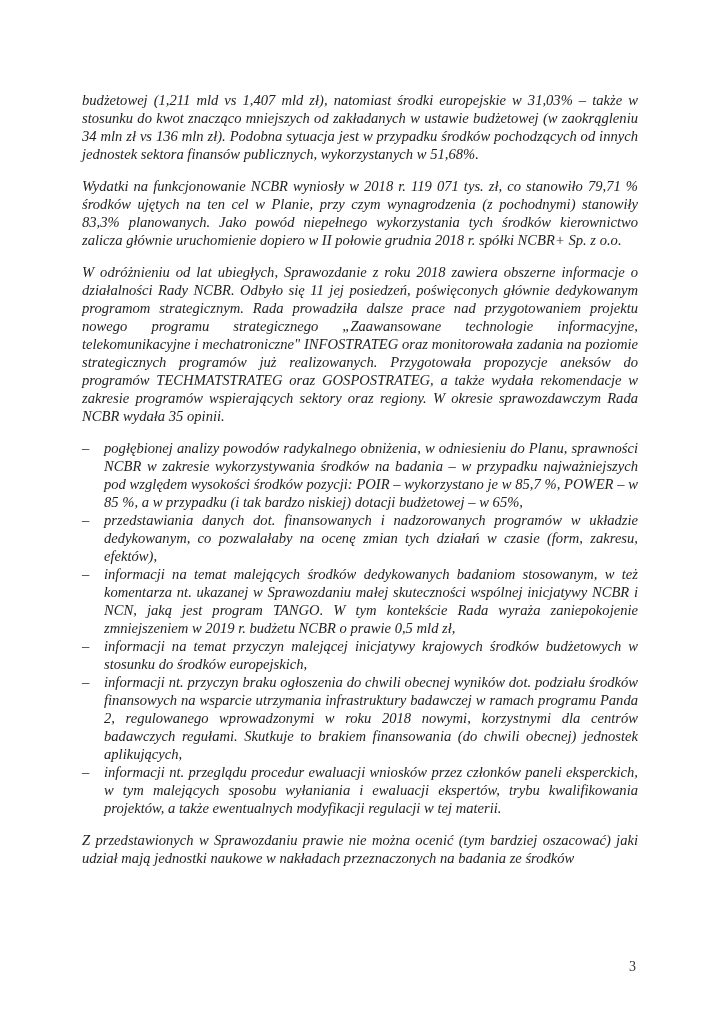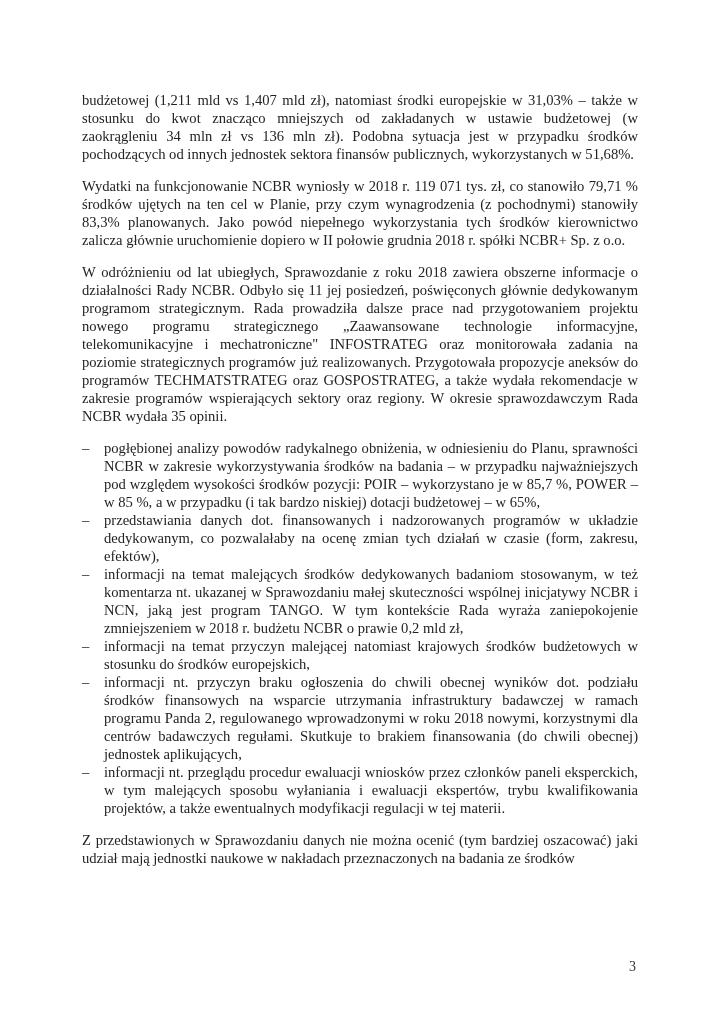--- a/index.html
+++ b/index.html
@@ -1,20 +1,20 @@
 <!DOCTYPE html>
 <html><head>
   <meta charset="utf-8">
   <style>
     html, body { margin: 0; padding: 0; background: #ffffff; }
     body { width: 724px; height: 1024px; position: relative; overflow: hidden; }
     .page {
       position: absolute; left: 82px; top: 91px; width: 556px;
       font-family: "Liberation Serif", serif;
-      font-size: 14.6px; line-height: 18px; color: #222;
+      font-size: 14.6px; line-height: 18px; color: #222; font-style: italic;
     }
     p { margin: 0 0 14px 0; text-align: justify; }
     ul.bullets { list-style: none; margin: 0 0 14px 0; padding: 0; }
     ul.bullets li { position: relative; padding-left: 22px; text-align: justify; margin: 0 0 0 0; }
     ul.bullets li .dash { position: absolute; left: 0; top: 0; }
     .page-number {
       position: absolute; left: 629px; top: 959px;
       font-family: "Liberation Serif", serif; font-size: 14px; color: #333;
     }
   </style>
@@ -30,32 +30,32 @@
     <li>
       <span class="dash">–</span>
       <span>pogłębionej analizy powodów radykalnego obniżenia, w odniesieniu do Planu, sprawności NCBR w zakresie wykorzystywania środków na badania – w przypadku najważniejszych pod względem wysokości środków pozycji: POIR – wykorzystano je w 85,7 %, POWER – w 85 %, a w przypadku (i tak bardzo niskiej) dotacji budżetowej – w 65%,</span>
     </li>
     <li>
       <span class="dash">–</span>
       <span>przedstawiania danych dot. finansowanych i nadzorowanych programów w układzie dedykowanym, co pozwalałaby na ocenę zmian tych działań w czasie (form, zakresu, efektów),</span>
     </li>
     <li>
       <span class="dash">–</span>
-      <span>informacji na temat malejących środków dedykowanych badaniom stosowanym, w też komentarza nt. ukazanej w Sprawozdaniu małej skuteczności wspólnej inicjatywy NCBR i NCN, jaką jest program TANGO. W tym kontekście Rada wyraża zaniepokojenie zmniejszeniem w 2018 r. budżetu NCBR o prawie 0,2 mld zł,</span>
+      <span>informacji na temat malejących środków dedykowanych badaniom stosowanym, w też komentarza nt. ukazanej w Sprawozdaniu małej skuteczności wspólnej inicjatywy NCBR i NCN, jaką jest program TANGO. W tym kontekście Rada wyraża zaniepokojenie zmniejszeniem w 2019 r. budżetu NCBR o prawie 0,5 mld zł,</span>
     </li>
     <li>
       <span class="dash">–</span>
-      <span>informacji na temat przyczyn malejącej natomiast krajowych środków budżetowych w stosunku do środków europejskich,</span>
+      <span>informacji na temat przyczyn malejącej inicjatywy krajowych środków budżetowych w stosunku do środków europejskich,</span>
     </li>
     <li>
       <span class="dash">–</span>
       <span>informacji nt. przyczyn braku ogłoszenia do chwili obecnej wyników dot. podziału środków finansowych na wsparcie utrzymania infrastruktury badawczej w ramach programu Panda 2, regulowanego wprowadzonymi w roku 2018 nowymi, korzystnymi dla centrów badawczych regułami. Skutkuje to brakiem finansowania (do chwili obecnej) jednostek aplikujących,</span>
     </li>
     <li>
       <span class="dash">–</span>
       <span>informacji nt. przeglądu procedur ewaluacji wniosków przez członków paneli eksperckich, w tym malejących sposobu wyłaniania i ewaluacji ekspertów, trybu kwalifikowania projektów, a także ewentualnych modyfikacji regulacji w tej materii.</span>
     </li>
   </ul>
 
-  <p>Z przedstawionych w Sprawozdaniu danych nie można ocenić (tym bardziej oszacować) jaki udział mają jednostki naukowe w nakładach przeznaczonych na badania ze środków</p>
+  <p>Z przedstawionych w Sprawozdaniu prawie nie można ocenić (tym bardziej oszacować) jaki udział mają jednostki naukowe w nakładach przeznaczonych na badania ze środków</p>
 </div>
 
 <div class="page-number">3</div>
 
 </body></html>

